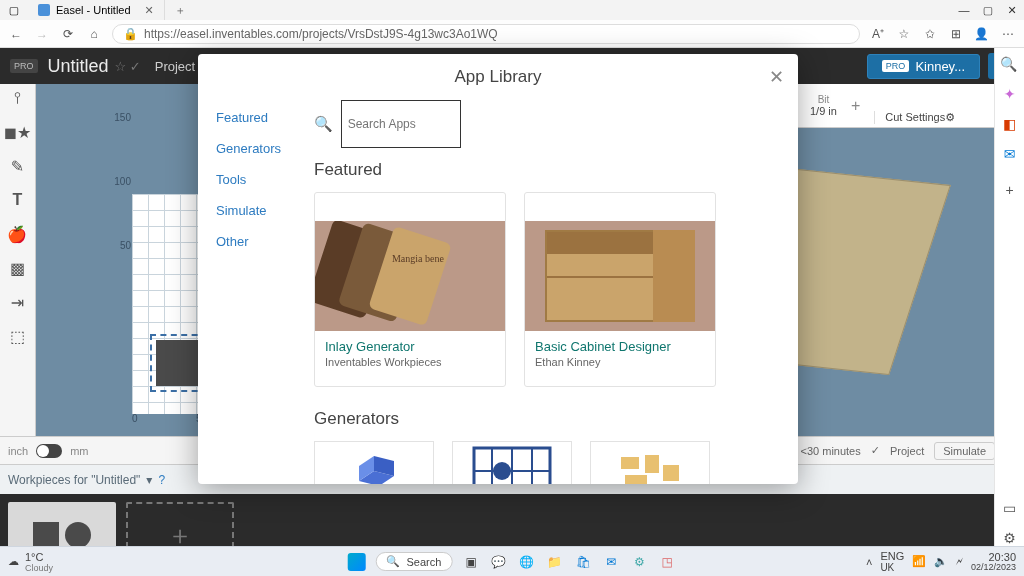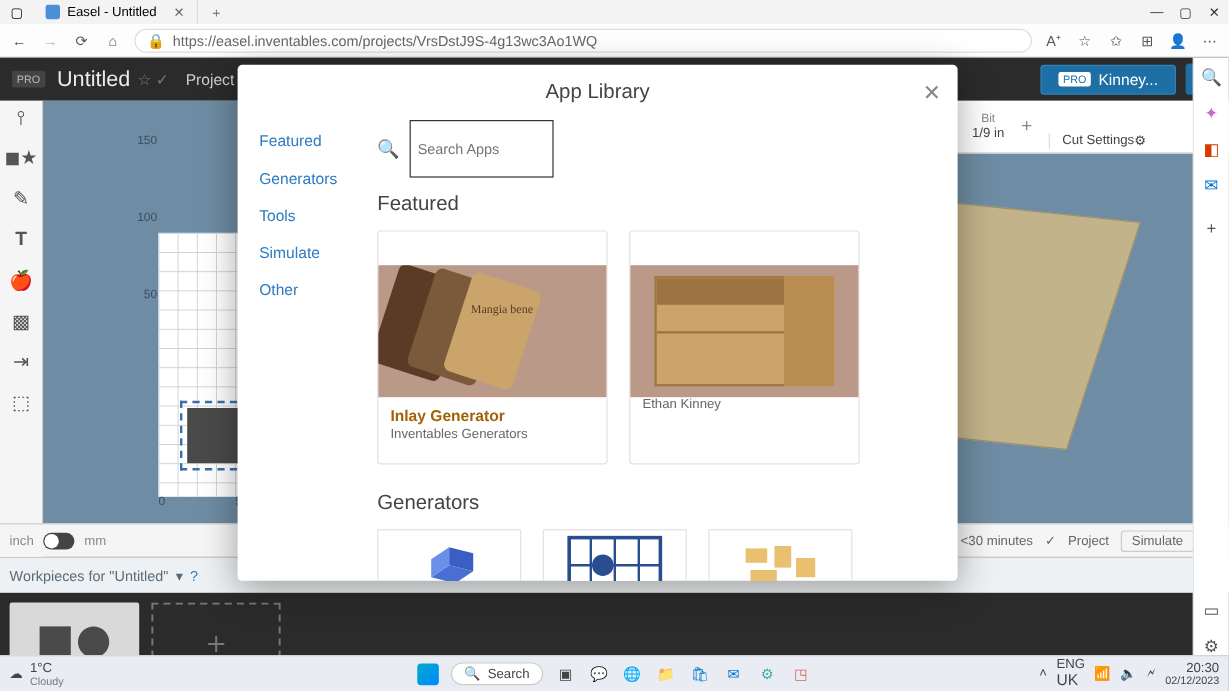--- a/index.html
+++ b/index.html
@@ -66,21 +66,21 @@
 .modal-main { flex: 1; padding: 0 18px 0 6px; overflow-y: auto; position: relative; }
 .modal-main::-webkit-scrollbar { width: 10px; }
 .modal-main::-webkit-scrollbar-thumb { background: #c4c4c4; border-radius: 5px; }
 .search-row { display: flex; align-items: center; gap: 8px; margin-bottom: 12px; }
 .search-row .mag { color: #333; font-size: 15px; }
 .search-row input { width: 120px; padding: 16px 6px; border: 1px solid #333; font-size: 12px; }
 .section-h { font-size: 17px; color: #444; margin: 6px 0 12px; }
 .cards { display: flex; gap: 18px; }
 .card { width: 192px; border: 1px solid #e2e2e2; border-radius: 3px; padding: 0 0 18px; }
 .card .thumb { width: 100%; height: 110px; margin-top: 28px; background: #b98; display: flex; align-items: center; justify-content: center; overflow: hidden; }
-.card .ctitle { color: #a16207; font-size: 13px; margin: 8px 10px 2px; font-weight: bold; }
+.card .ctitle { color: #0f766e; font-size: 13px; margin: 8px 10px 2px; }
 .card .cauth { color: #666; font-size: 11px; margin: 0 10px; }
 .gen-row { display: flex; gap: 18px; margin-top: 10px; }
 .gen-card { width: 120px; height: 60px; border: 1px solid #e2e2e2; display: flex; align-items: center; justify-content: center; }
 
 
 .edge-icons { position: absolute; right: 0; top: 48px; width: 30px; bottom: 30px; background: #fff; border-left: 1px solid #e5e5e5; display: flex; flex-direction: column; align-items: center; gap: 14px; padding-top: 8px; font-size: 14px; }
 .edge-icons .ei { color: #555; }
 .edge-icons .plus { margin-top: 6px; color: #555; }
 .edge-icons .spacer { flex: 1; }
 
@@ -253,29 +253,30 @@
         <span class="mag">🔍</span>
         <input placeholder="Search Apps" style="">
       </div>
       <div class="section-h">Featured</div>
       <div class="cards">
         <div class="card">
           <div class="thumb">
               <div class="board"></div>
             </div>
           <div class="ctitle">Inlay Generator</div>
-          <div class="cauth">Inventables Generators</div>
+          <div class="cauth">Inventables Workpieces</div>
         </div>
         <div class="card">
           <div class="thumb">
               <div class="cabinet">
                 <div class="shelf"></div>
                 <div class="side"></div>
               </div>
             </div>
+          <div class="ctitle">Basic Cabinet Designer</div>
           <div class="cauth">Ethan Kinney</div>
         </div>
       </div>
       <div class="section-h" style="margin-top:22px">Generators</div>
       <div class="gen-row">
         <div class="gen-card">
           <svg width="50" height="40">
               <polygon points="10,30 30,35 45,25 25,20" fill="#4a6fd4"></polygon>
               <polygon points="10,30 10,15 25,5 25,20" fill="#6a8fe8"></polygon>
               <polygon points="25,20 45,25 45,10 25,5" fill="#3a5fc4"></polygon>
@@ -321,21 +322,21 @@
     <div class="tb-icon" style="color:#f3b13b">📁</div>
     <div class="tb-icon" style="color:#0078d4">🛍</div>
     <div class="tb-icon" style="color:#0078d4">✉</div>
     <div class="tb-icon" style="color:#4aa">⚙</div>
     <div class="tb-icon" style="color:#d66">◳</div>
   </div>
   <div class="right">
     <span>˄</span>
     <div style="line-height:1.1">
       <div>ENG</div>
-      <div style="font-size:13px">UK</div>
+      <div style="font-size:10px">UK</div>
     </div>
     <span>📶</span>
     <span>🔈</span>
     <span>🗲</span>
     <div class="clock">
       <div>20:30</div>
       <div style="font-size:9px">02/12/2023</div>
     </div>
   </div>
 </div>

